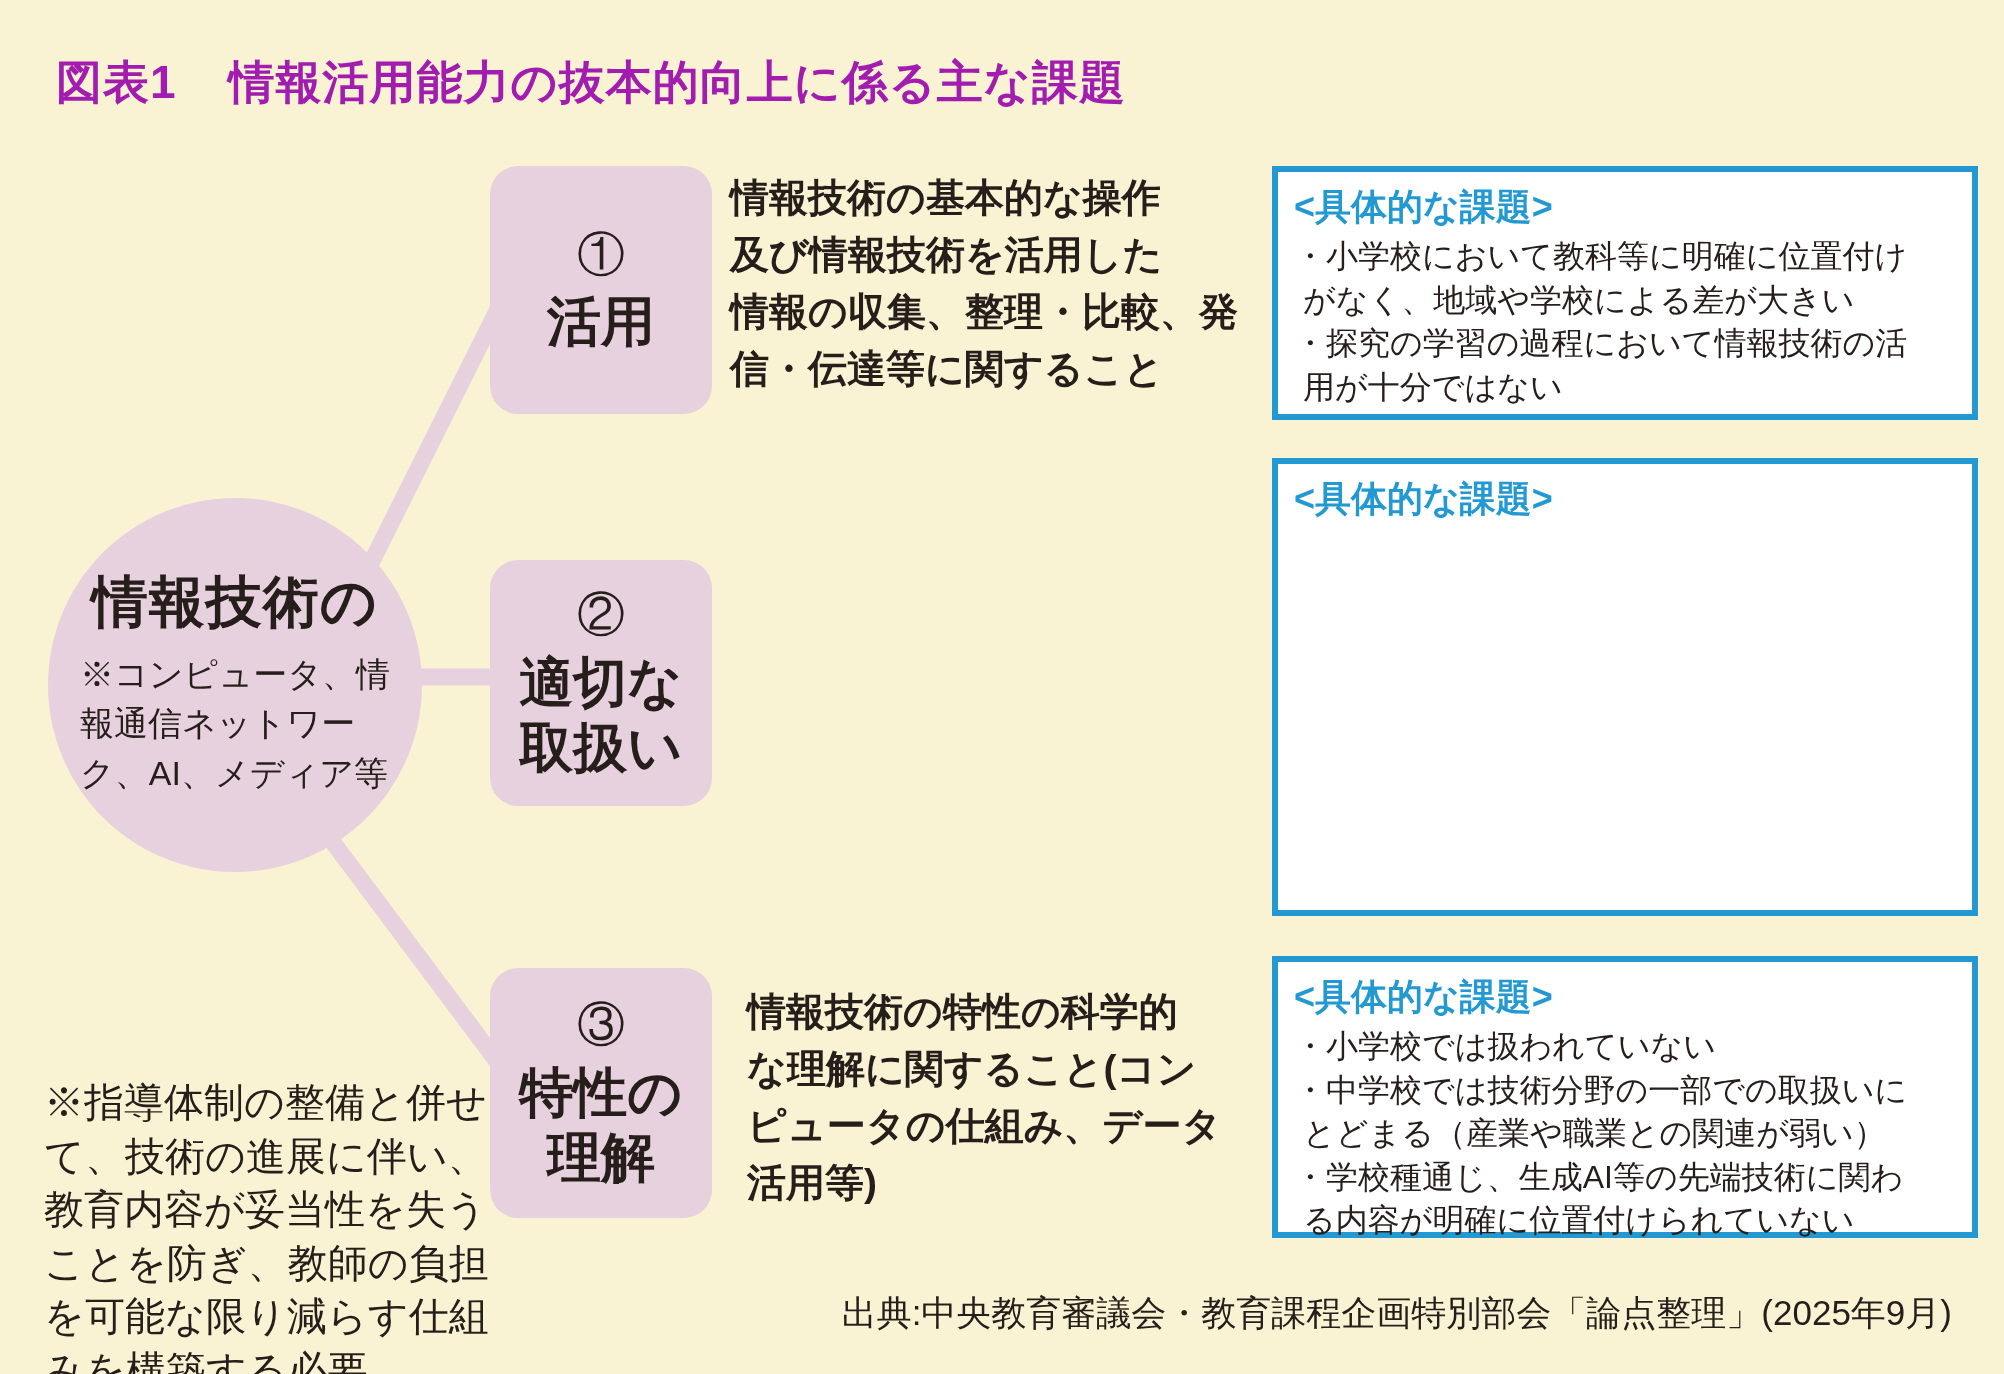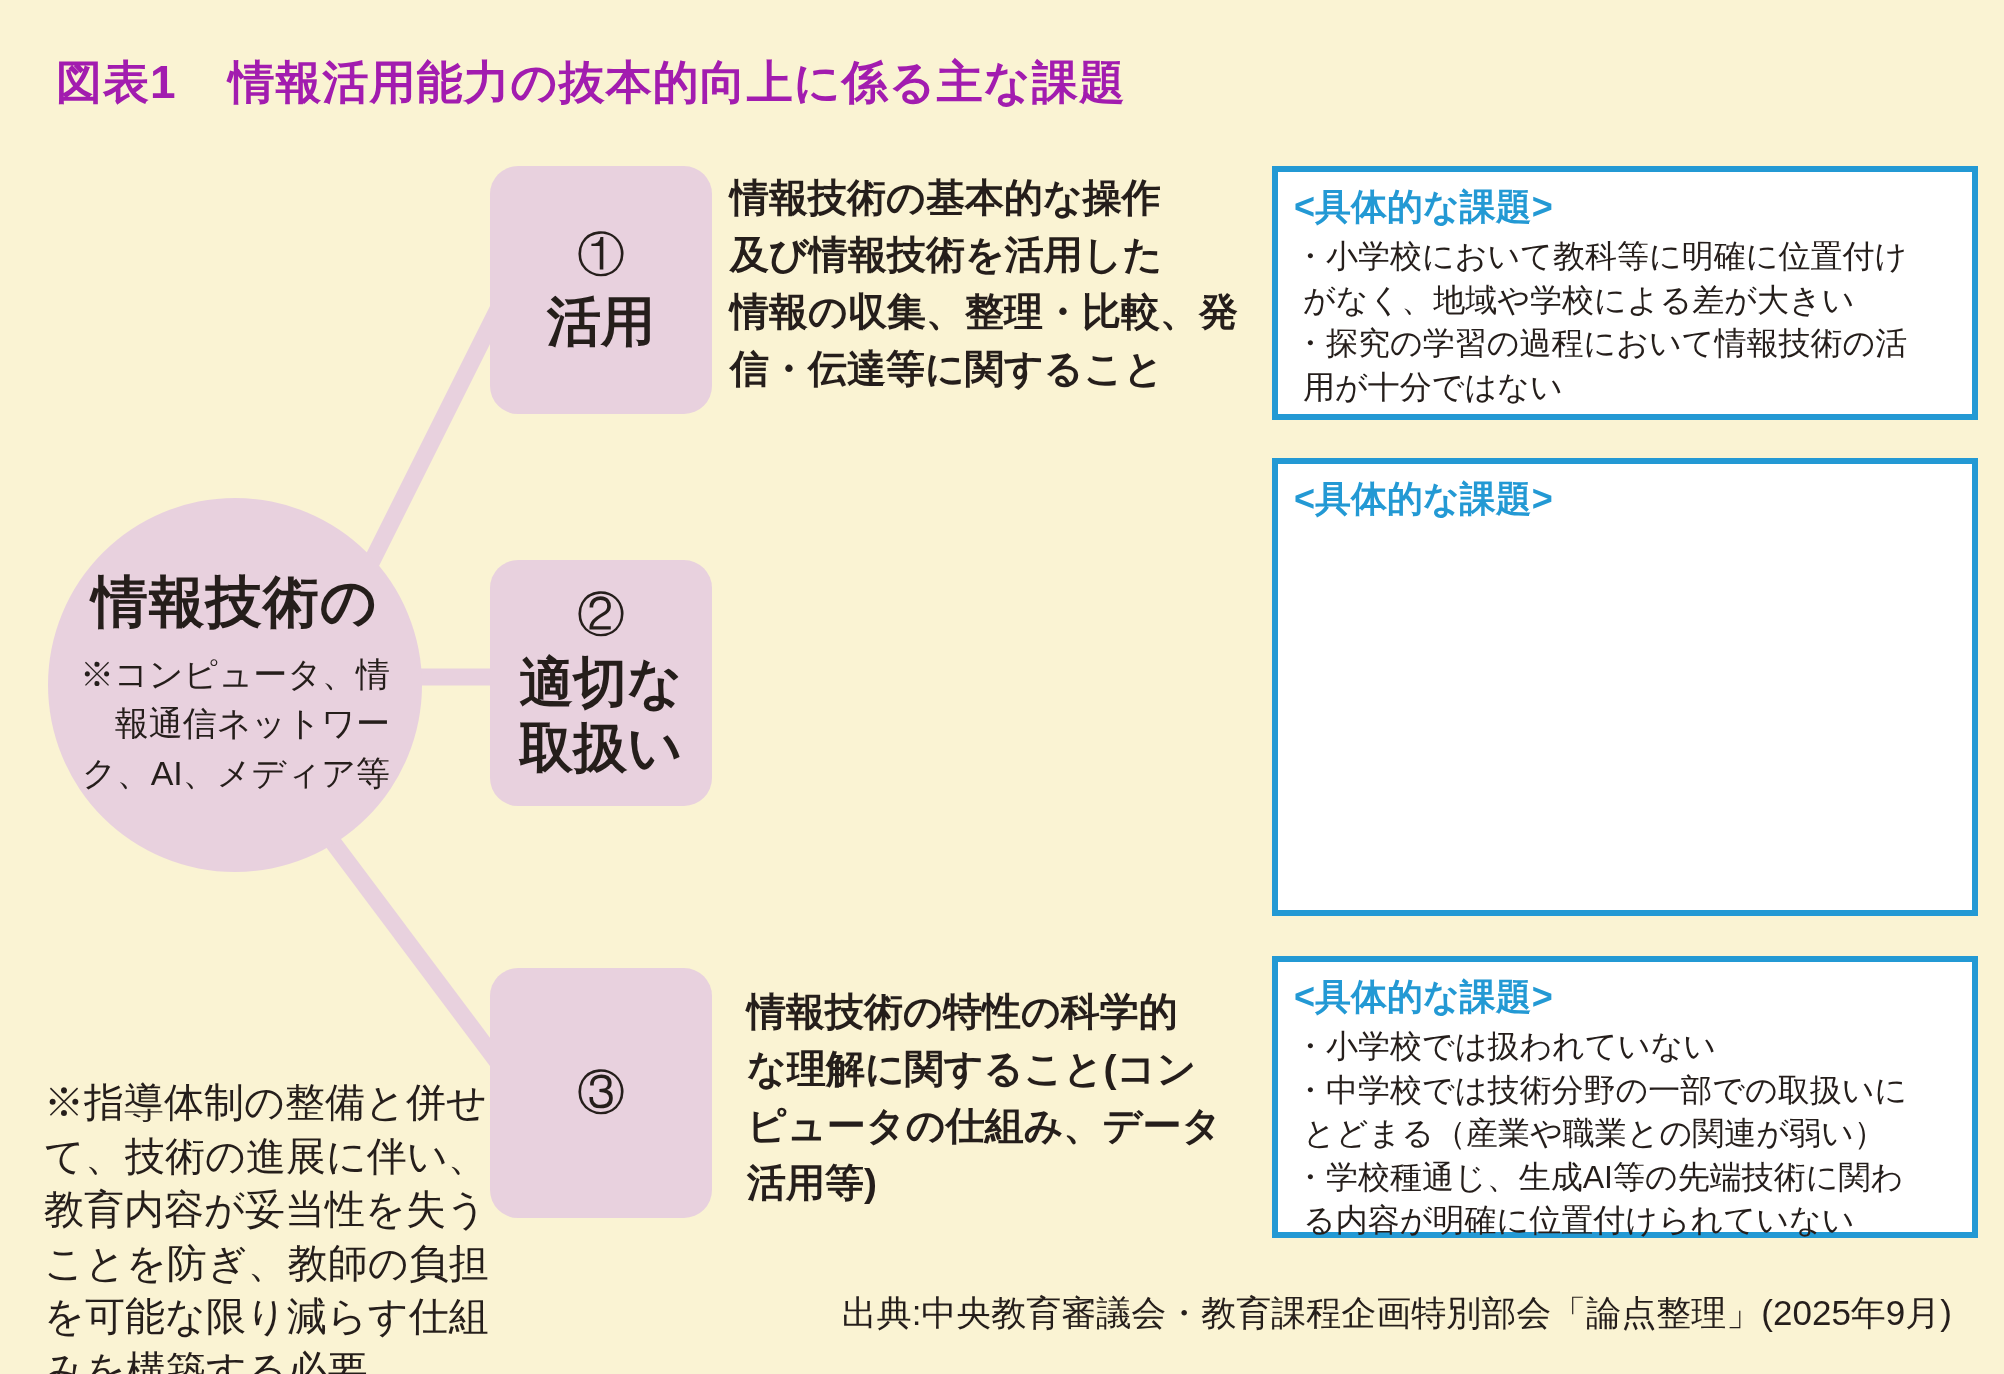--- a/index.html
+++ b/index.html
@@ -21,21 +21,21 @@
     letter-spacing:1px;white-space:nowrap;
   }
   .title .t-label{margin-right:52px;}
   
   .connectors{position:absolute;left:0;top:0;width:2004px;height:1374px;}
   
   .topic-circle{
     position:absolute;left:48px;top:498px;width:374px;height:374px;
     background:#e8d1de;border-radius:50%;
     display:flex;flex-direction:column;align-items:center;justify-content:center;
-    text-align:right;
+    text-align:left;
   }
   .topic-main{font-size:56px;font-weight:bold;line-height:1.1;letter-spacing:1px;}
   .topic-note{
     font-size:34px;font-weight:500;line-height:1.46;margin-top:17px;
     white-space:pre-line;
   }
   
   .cat-box{
     position:absolute;left:490px;width:222px;
     background:#e8d1de;border-radius:28px;
@@ -120,20 +120,22 @@
     <div class="cat-num">②</div>
     <div class="cat-label">適切な
 取扱い</div>
   </div>
   <div class="issues issues-2">
     <div class="issues-heading">&lt;具体的な課題&gt;</div>
   </div>
 
   <div class="cat-box cat-3">
     <div class="cat-num">③</div>
+    <div class="cat-label">特性の
+理解</div>
   </div>
   <div class="desc desc-3">情報技術の特性の科学的
 な理解に関すること(コン
 ピュータの仕組み、データ
 活用等)</div>
   <div class="issues issues-3">
     <div class="issues-heading">&lt;具体的な課題&gt;</div>
     <div class="issues-body">・小学校では扱われていない
 ・中学校では技術分野の一部での取扱いに
  とどまる（産業や職業との関連が弱い）

